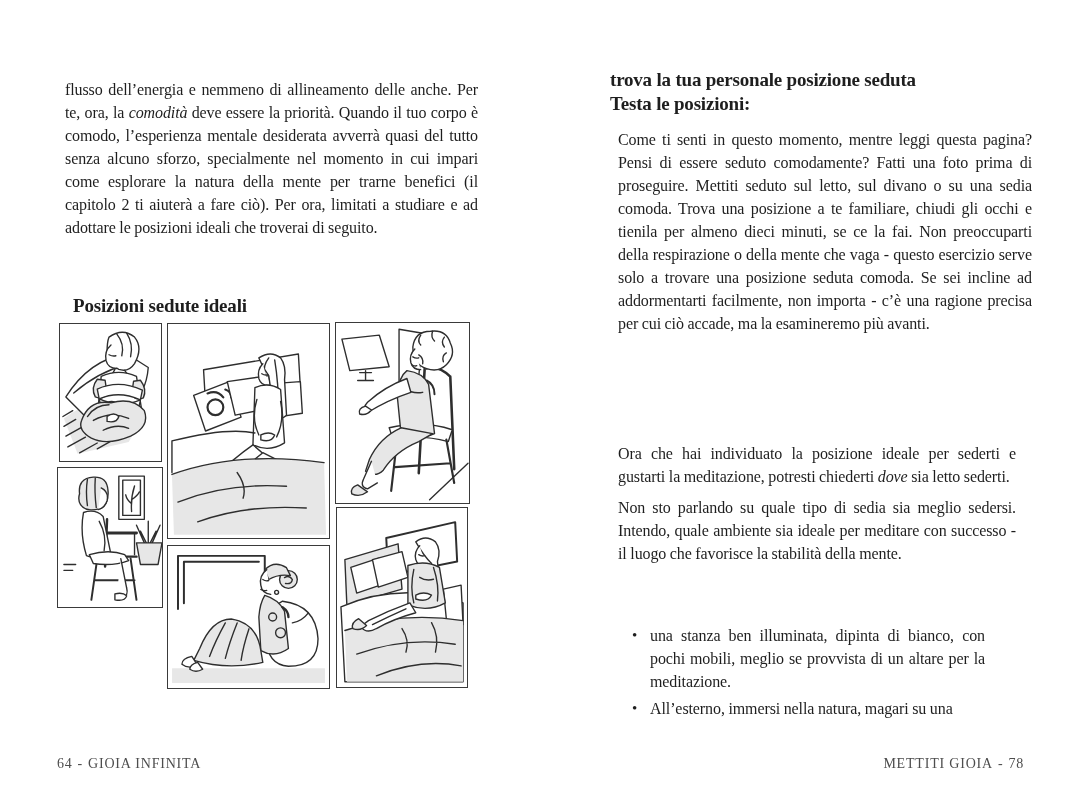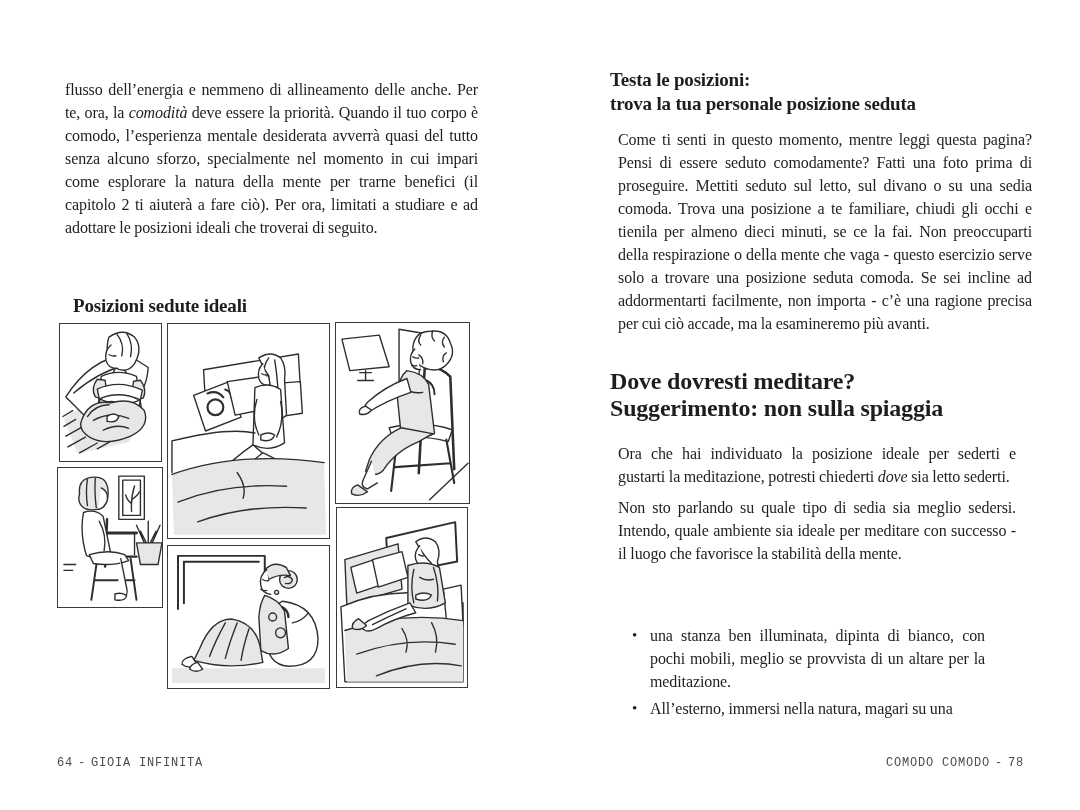--- a/index.html
+++ b/index.html
@@ -18,21 +18,21 @@
     font-size:19px;font-weight:bold;line-height:24px;letter-spacing:-0.2px;
   }
   .heading-lg{
     font-size:24px;font-weight:bold;line-height:27px;letter-spacing:-0.2px;
   }
   .bullet-list{list-style:none;margin:0;padding:0;}
   .bullet-list li{position:relative;padding-left:18px;margin-bottom:4px;}
   .bullet-list .bullet-glyph{position:absolute;left:0;top:0;font-size:15px;}
   .bullet-list .bullet-text{display:block;width:335px;}
   .page-footer{
-    font-family:Liberation Mono, monospace;font-size:12px;color:#4d4d4d;
+    font-family:Liberation Serif, serif;font-size:14px;color:#4d4d4d;
     letter-spacing:0.8px;white-space:nowrap;
   }
   .page-footer .sep{margin:0 5px;}
   .panel{
     position:absolute;border:1.5px solid #3a3a3a;background:#fff;
     box-sizing:border-box;overflow:hidden;
   }
   .panel svg{display:block;width:100%;height:100%;}
   .s{fill:none;stroke:#2e2e2e;stroke-width:1.4;stroke-linecap:round;stroke-linejoin:round;}
   .fw{fill:#ffffff;stroke:#2e2e2e;stroke-width:1.4;stroke-linecap:round;stroke-linejoin:round;}
@@ -194,43 +194,39 @@
   </div>
 
   <div class="page-footer abs" style="left:57px;top:756px;">
     <span>64</span><span class="sep">-</span><span>GIOIA INFINITA</span>
   </div>
 </div>
 
 <div class="abs" style="left:540px;top:0;width:540px;height:810px;">
 
   <h3 class="heading-sm abs" style="left:70px;top:68px;width:414px;margin:0;">
+    <div>trova la tua personale posizione seduta</div>
     <div>Testa le posizioni:</div>
-    <div>trova la tua personale posizione seduta</div>
   </h3>
 
   <p class="body-text abs" style="left:70px;top:120px;width:414px;">Come ti senti in questo momento, mentre leggi questa pagina? Pensi di essere seduto comodamente? Fatti una foto prima di proseguire. Mettiti seduto sul letto, sul divano o su una sedia comoda. Trova una posizione a te familiare, chiudi gli occhi e tienila per almeno dieci minuti, se ce la fai. Non preoccuparti della respirazione o della mente che vaga - questo esercizio serve solo a trovare una posizione seduta comoda. Se sei incline ad addormentarti facilmente, non importa - c’è una ragione precisa per cui ciò accade, ma la esamineremo più avanti.</p>
 
-  <h2 class="heading-lg abs" style="left:70px;top:368px;width:414px;margin:0;">
-    <div>Dove dovresti meditare?</div>
-    <div>Suggerimento: non sulla spiaggia</div>
-  </h2>
 
   <div class="body-text abs" style="left:70px;top:434px;width:414px;">
     <p><span>Ora che hai individuato la posizione ideale per sederti e gustarti la meditazione, potresti chiederti </span><i>dove</i><span> sia letto sederti.</span></p>
     <p>Non sto parlando su quale tipo di sedia sia meglio sedersi. Intendo, quale ambiente sia ideale per meditare con successo - il luogo che favorisce la stabilità della mente.</p>
   </div>
 
   <ul class="bullet-list body-text abs" style="left:92px;top:624px;width:353px;">
     <li>
       <span class="bullet-glyph">•</span>
       <span class="bullet-text">una stanza ben illuminata, dipinta di bianco, con pochi mobili, meglio se provvista di un altare per la meditazione.</span>
     </li>
     <li>
       <span class="bullet-glyph">•</span>
       <span class="bullet-text">All’esterno, immersi nella natura, magari su una</span>
     </li>
   </ul>
 
   <div class="page-footer abs" style="right:56px;top:756px;text-align:right;">
-    <span>COMODO COMODO</span><span class="sep">-</span><span>78</span>
+    <span>METTITI GIOIA</span><span class="sep">-</span><span>78</span>
   </div>
 </div>
 
 </body></html>

